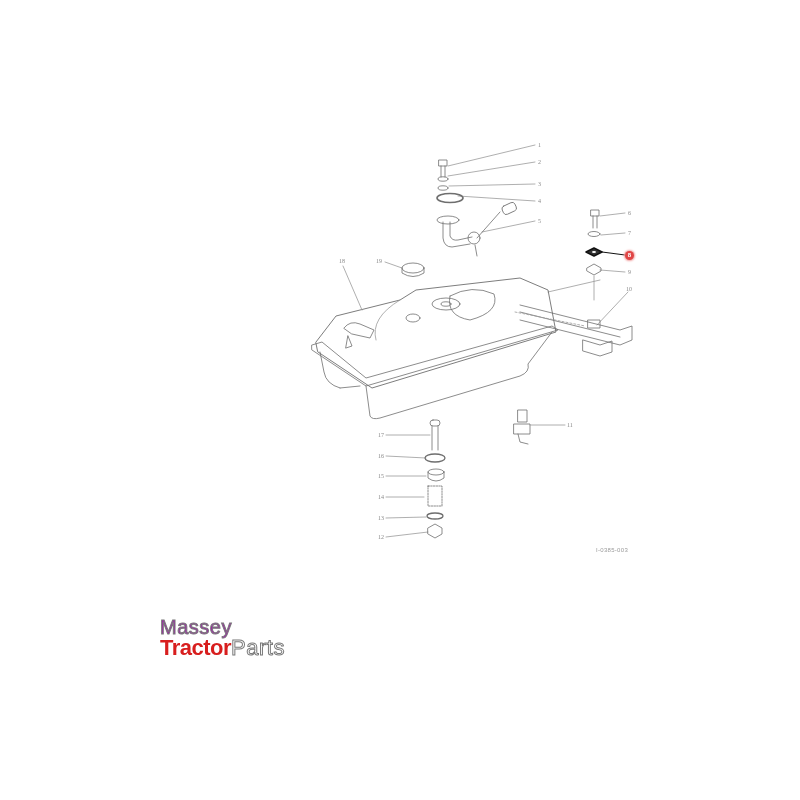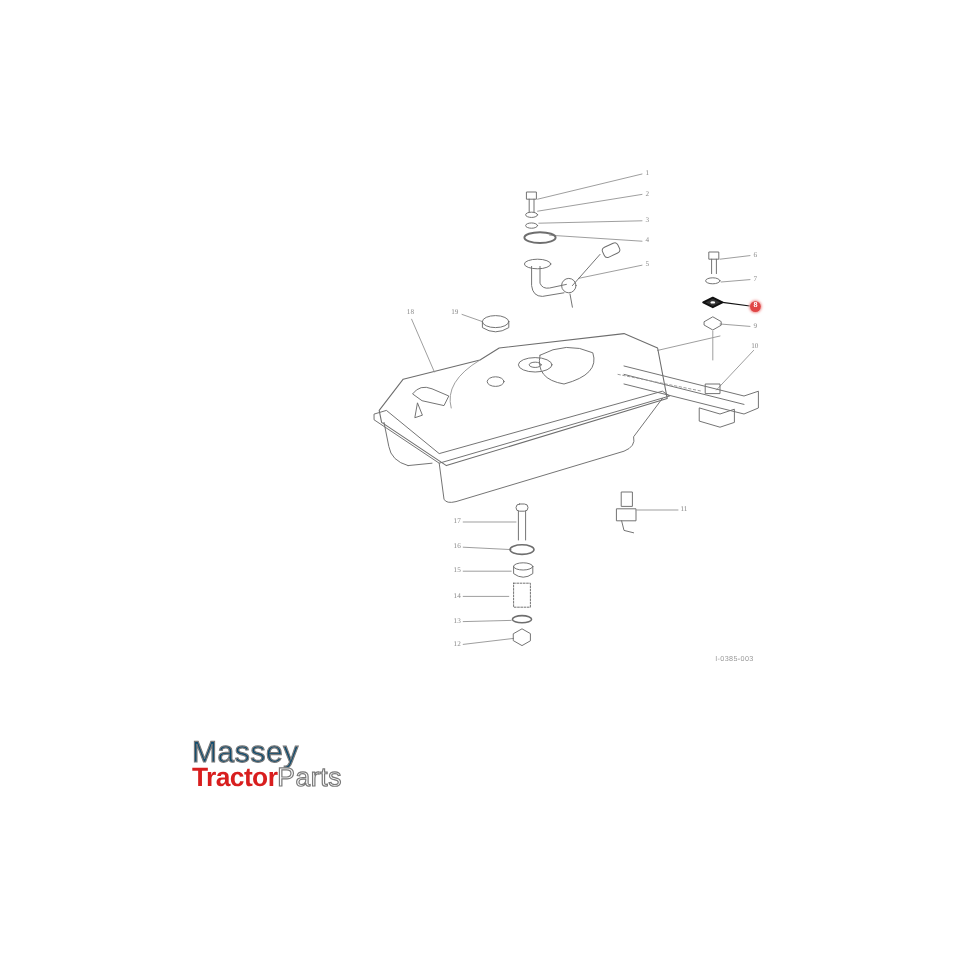--- a/index.html
+++ b/index.html
@@ -3,21 +3,21 @@
 <meta charset="utf-8">
 <style>
   html, body { margin:0; padding:0; background:#ffffff; }
   body { width:800px; height:800px; position:relative; overflow:hidden; font-family:"Liberation Sans", sans-serif; }
   #diagram { position:absolute; left:0; top:0; width:800px; height:800px; }
   .lbl { position:absolute; font-family:"Liberation Serif", serif; font-size:6px; color:#8a8a8a; line-height:6px; }
   .ref { position:absolute; left:596px; top:547px; font-size:6px; color:#9a9a9a; font-family:"Liberation Sans", sans-serif; letter-spacing:0.3px; }
   .hl { position:absolute; left:625px; top:251px; width:9px; height:9px; border-radius:50%; background:#e04545; box-shadow:0 0 2px 1px #f0a0a0; }
   .hl span { position:absolute; left:0; top:1px; width:9px; text-align:center; font-size:6px; color:#fff; font-weight:bold; line-height:7px; }
   .logo { position:absolute; left:160px; top:617px; }
-  .logo .l1 { font-family:"Liberation Sans", sans-serif; font-size:25px; color:#0c4a6e; -webkit-text-stroke:1px #7a7a7a; line-height:20px; letter-spacing:0.5px; }
+  .logo .l1 { font-family:"Liberation Sans", sans-serif; font-size:20px; color:#a21caf; -webkit-text-stroke:1px #7a7a7a; line-height:20px; letter-spacing:0.5px; }
   .logo .l2 { font-family:"Liberation Sans", sans-serif; font-size:22px; line-height:22px; white-space:nowrap; }
   .logo .red { color:#d81e1e; font-weight:bold; letter-spacing:-0.5px; }
   .logo .grey { color:#ffffff; -webkit-text-stroke:1px #7a7a7a; letter-spacing:0.5px; }
 </style>
 </head>
 <body>
 
 <div id="diagram">
   <svg width="800" height="800" viewBox="0 0 800 800" xmlns="http://www.w3.org/2000/svg">
     <g fill="none" stroke="#6e6e6e" stroke-width="0.8" stroke-linecap="round" stroke-linejoin="round">

